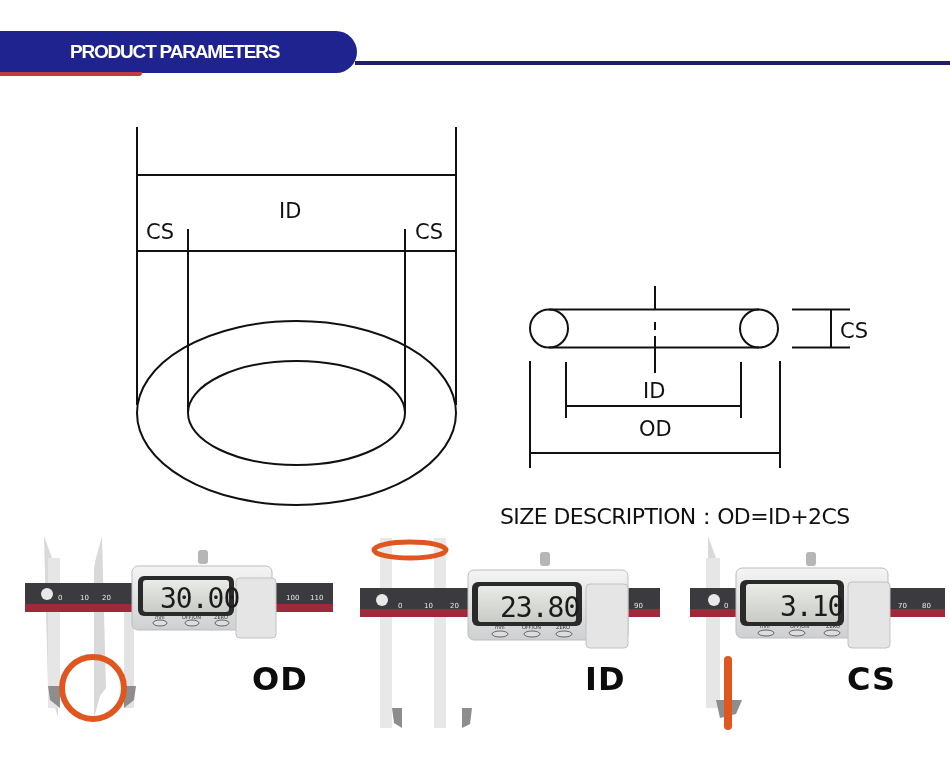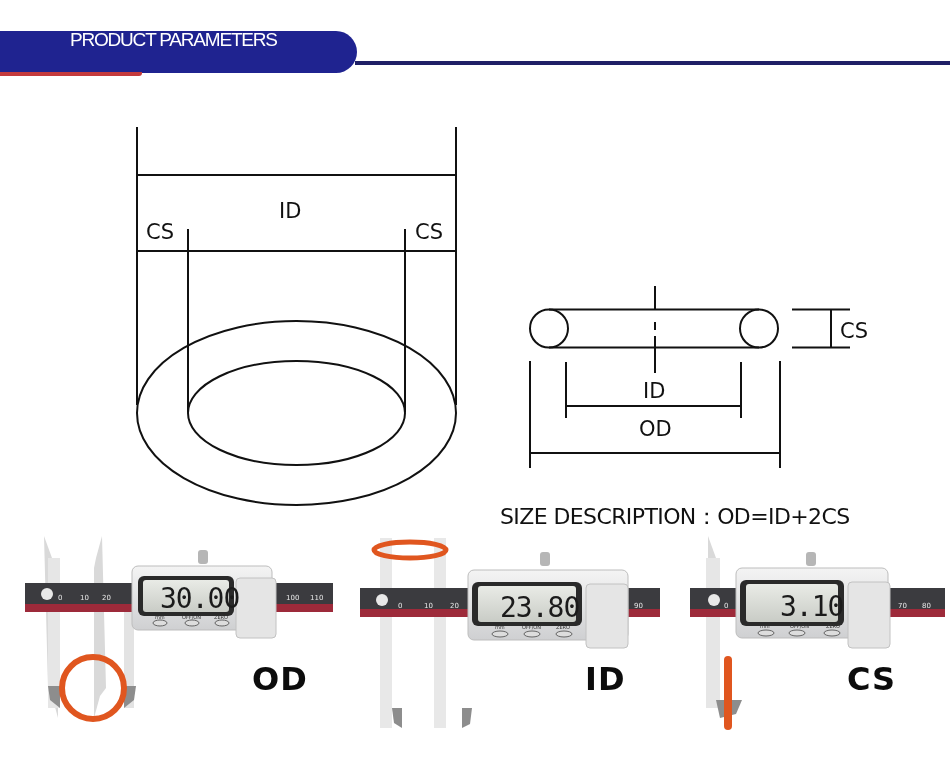--- a/index.html
+++ b/index.html
@@ -12,23 +12,23 @@
     background: #1f2390; border-radius: 0 21px 21px 0;
   }
   .header-accent {
     position: absolute; left: 0; top: 72px; width: 142px; height: 4px; background: #c43a3c;
     border-radius: 0 0 3px 0;
   }
   .header-line {
     position: absolute; left: 355px; top: 61px; width: 595px; height: 4px; background: #1f2066;
   }
   .header-title {
-    position: absolute; left: 70px; top: 28px; color: #ffffff;
+    position: absolute; left: 70px; top: 40px; color: #ffffff;
     font-family: "Liberation Sans", sans-serif; font-size: 19px; letter-spacing: -1.2px;
-    line-height: 24px; white-space: nowrap;
+    line-height: 24px; white-space: nowrap; font-weight: bold;
   }
   svg.diagram { position: absolute; left: 0; top: 0; }
   .lbl { font-family: "DejaVu Sans", sans-serif; fill: #111; }
   .size-desc {
     position: absolute; left: 500px; top: 502px; font-size: 22px; color: #111;
     font-family: "DejaVu Sans", sans-serif; letter-spacing: -0.6px; white-space: nowrap;
   }
   .photo {
     position: absolute; top: 528px; height: 232px;
   }

